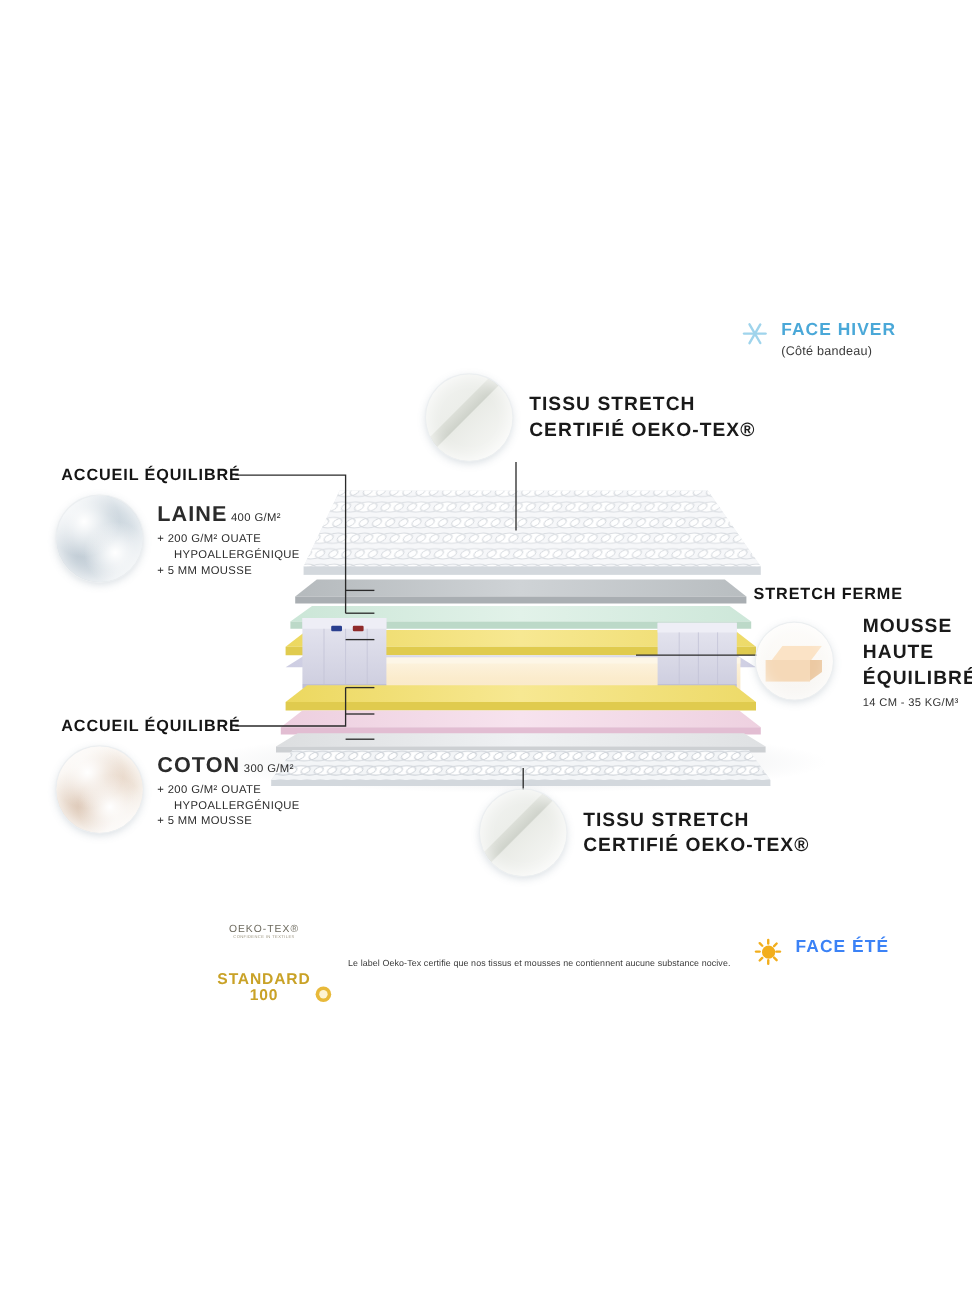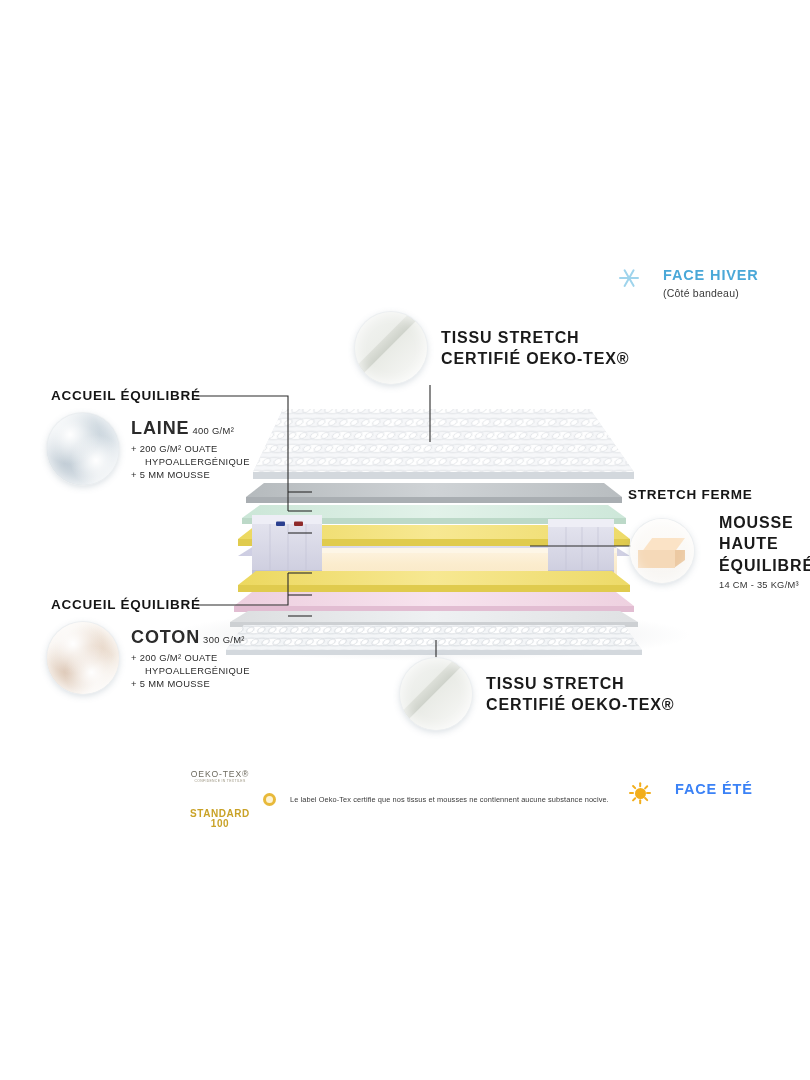--- a/index.html
+++ b/index.html
@@ -5,21 +5,21 @@
   html,body{margin:0;padding:0;background:#ffffff;}
   body{width:810px;height:1080px;position:relative;overflow:hidden;
        font-family:"Liberation Sans",sans-serif;color:#1a1a1a;
        -webkit-font-smoothing:antialiased;}
   .stage{position:absolute;left:0;top:0;width:810px;height:1080px;}
   .lbl-cap{font-size:13.5px;font-weight:bold;letter-spacing:.055em;color:#151515;}
   .sub{font-size:9.4px;letter-spacing:.035em;color:#2b2b2b;line-height:1.38;}
   .sub b{font-size:18px;font-weight:bold;letter-spacing:.05em;}
 
   
-  .season{position:absolute;display:flex;align-items:flex-start;gap:23px;}
+  .season{position:absolute;display:flex;align-items:flex-start;gap:11px;}
   .season .txt-w{padding-top:1px;}
   .season .ttl{font-size:14.5px;font-weight:bold;letter-spacing:.06em;line-height:1.15;}
   .season .sub2{font-size:10.5px;letter-spacing:.02em;color:#3a3a3a;margin-top:3px;}
   #winter{left:618px;top:266px;}
   #winter .ttl{color:#4aa8d8;}
   #summer{left:628px;top:780px;}
   #summer .ttl{color:#3b82f6;}
 
   .snowflake{width:22px;height:22px;position:relative;margin-top:1px;}
   .snowflake i{position:absolute;left:50%;top:50%;width:20px;height:2.2px;
@@ -79,21 +79,21 @@
   .co-sm{font-size:9.3px;letter-spacing:.03em;color:#333;margin-top:4px;}
 
   
   #stack{position:absolute;left:0;top:0;width:810px;height:1080px;pointer-events:none;}
 
   
   #oeko{position:absolute;left:180px;top:770px;display:flex;align-items:center;}
   .oeko-logo{width:80px;flex:none;text-align:center;line-height:1;}
   .oeko-logo .t1{font-size:8.6px;letter-spacing:.10em;color:#6d6a5e;}
   .oeko-logo .t2{font-size:3.4px;letter-spacing:.10em;color:#9a937e;margin:1.5px 0 1.5px;}
-  .oeko-logo .t3{font-size:10px;font-weight:bold;letter-spacing:.055em;color:#c9a227;margin-top:25px;}
+  .oeko-logo .t3{font-size:13px;font-weight:bold;letter-spacing:.055em;color:#c9a227;margin-top:25px;}
   .oeko-mark{width:13px;height:13px;border-radius:50%;background:#e8b93a;
      position:relative;display:inline-block;vertical-align:middle;margin-left:3px;}
   .oeko-mark:before{content:"";position:absolute;inset:3px;border-radius:50%;background:#fdf3d4;}
   .oeko-note{font-size:7.4px;letter-spacing:.012em;color:#3a3a3a;margin-left:14px;white-space:nowrap;}
 </style>
 </head>
 <body>
 
 <div class="stage">
 
@@ -342,21 +342,21 @@
     </div>
     <div class="co-txt" style="margin-left:25px;">
       <div class="l1">MOUSSE</div>
       <div class="l1">HAUTE</div>
       <div class="l1">ÉQUILIBRÉ</div>
       <div class="co-sm">14 CM - 35 KG/M³</div>
     </div>
   </div>
 
   <div id="oeko">
-    <div style="display:flex;align-items:center;">
+    <div style="display:flex;align-items:flex-end;">
       <div class="oeko-logo">
         <div class="t1">OEKO-TEX®</div>
         <div class="t2">CONFIDENCE IN TEXTILES</div>
         <div class="t3">STANDARD 100</div>
       </div>
       <span class="oeko-mark"></span>
     </div>
     <div class="oeko-note">Le label Oeko-Tex certifie que nos tissus et mousses ne contiennent aucune substance nocive.</div>
   </div>
 

